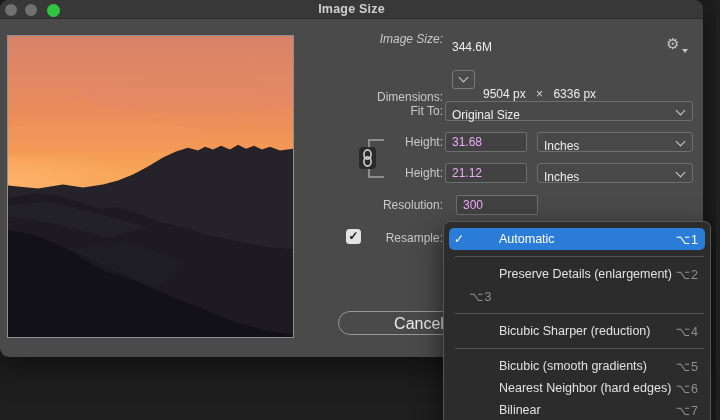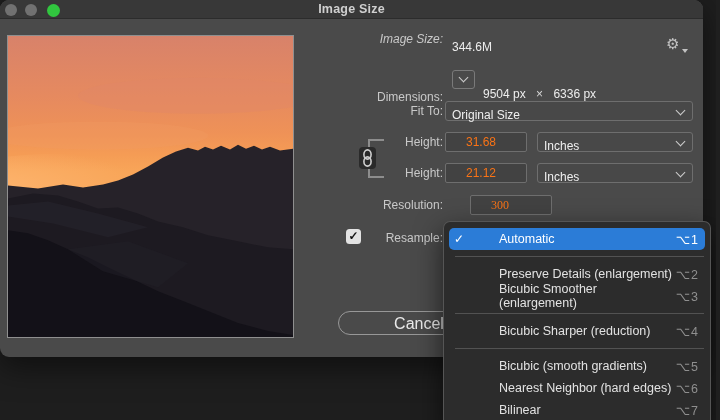--- a/index.html
+++ b/index.html
@@ -55,21 +55,21 @@
   .chev {
     position:absolute; width:7px; height:7px;
     border-right:1.5px solid #cdcdcd; border-bottom:1.5px solid #cdcdcd;
     transform:rotate(45deg);
   }
   .dim-chevbox .chev { left:7px; top:3px; }
 
   .field {
     position:absolute; height:20px; background:#424242;
     border:1px solid #6e6e6e; border-radius:2px;
-    font-size:12px; color:#f97316; padding:0 20px;
+    font-size:12px; color:#f0abfc; padding:0 6px;
     font-family:"Liberation Sans", sans-serif;
   }
   .select {
     position:absolute; height:20px; background:#484848;
     border:1px solid #6e6e6e; border-radius:3px;
     font-size:12px; color:#efefef; line-height:18px; padding:4px 6px;
   }
   .select .chev { right:8px; top:5px; }
 
   .bracket-top {
@@ -196,21 +196,21 @@
     </div>
 
     <div class="row-label" style="top:166px;">Height:</div>
     <input class="field" style="left: 445px; top: 163px; width: 82px;" value="21.12">
     <div class="select" style="left:537px; top:163px; width:156px;">
       <span>Inches</span>
       <span class="chev"></span>
     </div>
 
     <div class="row-label" style="top:198px;">Resolution:</div>
-    <input class="field" style="left: 470px; top: 195px; width: 82px; font-family: Liberation Serif, serif;" value="300">
+    <input class="field" style="left: 456px; top: 195px; width: 82px;" value="300">
 
     <div class="checkbox">✓</div>
     <div class="row-label" style="top:231px;">Resample:</div>
 
     <button class="btn-cancel">Cancel</button>
   </div>
 
   <div class="menu">
 
     <div class="menu-item highlighted">
@@ -221,21 +221,20 @@
 
     <div class="menu-sep"></div>
 
     <div class="menu-item">
       <span class="mi-check"></span>
       <span class="mi-label">Preserve Details (enlargement)</span>
       <span class="mi-short">⌥2</span>
     </div>
     <div class="menu-item">
       <span class="mi-check"></span>
-      <span class="mi-label">Bicubic Smoother (enlargement)</span>
       <span class="mi-short">⌥3</span>
     </div>
 
     <div class="menu-sep"></div>
 
     <div class="menu-item">
       <span class="mi-check"></span>
       <span class="mi-label">Bicubic Sharper (reduction)</span>
       <span class="mi-short">⌥4</span>
     </div>

